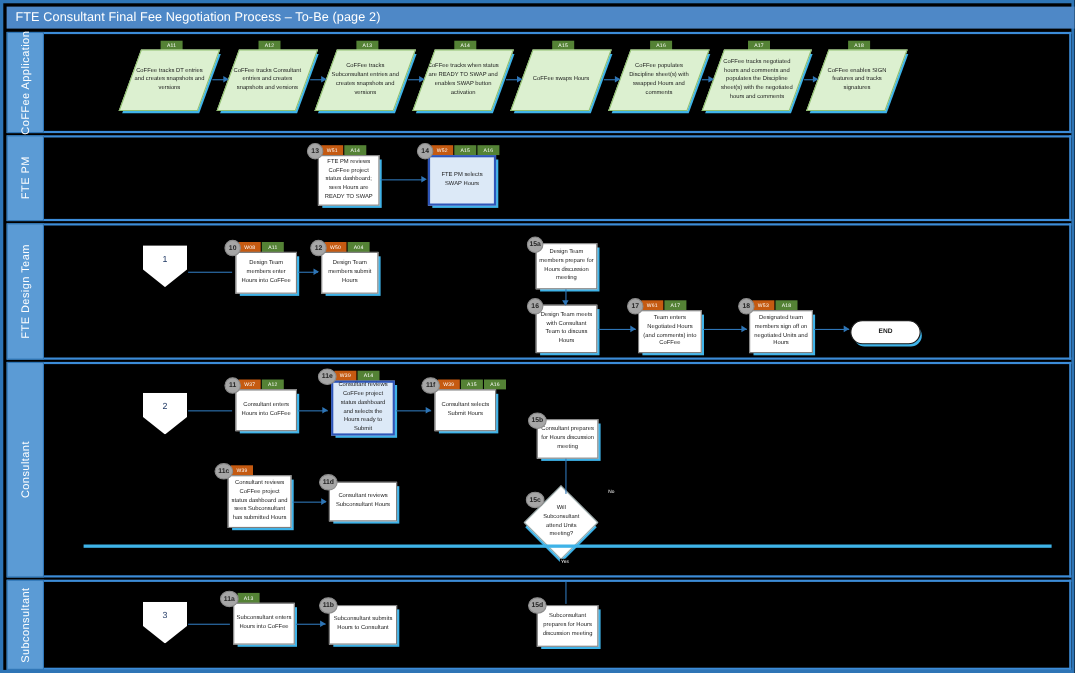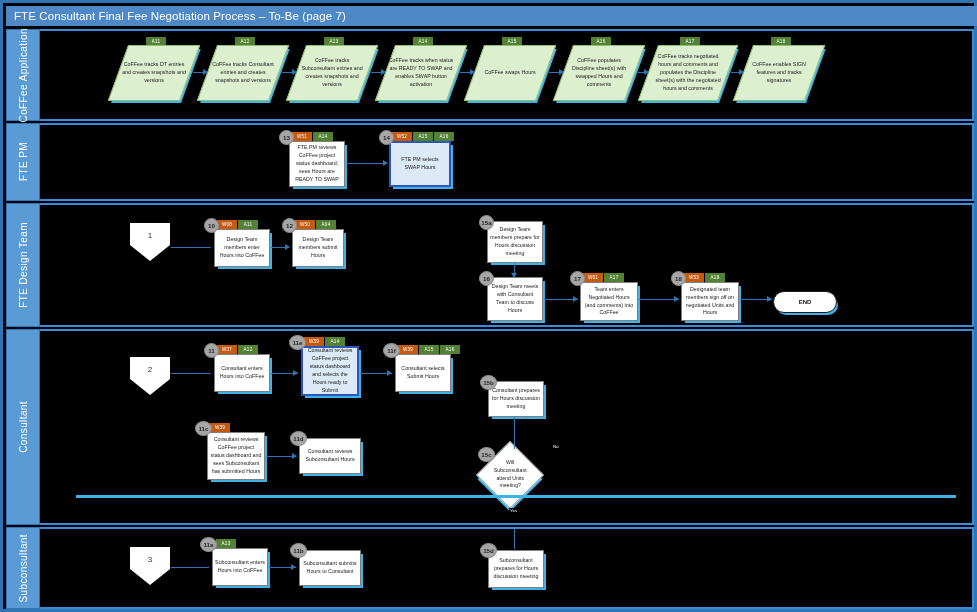--- a/index.html
+++ b/index.html
@@ -79,21 +79,21 @@
   .conn.thick{height:3px;background:#3FB3E8;}
 
   .edgelabel{position:absolute;font-size:4.4px;color:#fff;background:#000;
              padding:0 1px;}
 </style>
 </head>
 <body>
 
 <div id="page">
 
-  <div id="titlebar">FTE Consultant Final Fee Negotiation Process – To-Be (page 7)</div>
+  <div id="titlebar">FTE Consultant Final Fee Negotiation Process – To-Be (page 2)</div>
 
   <div class="lane" style="top:26px;height:92px;width:968px;">
     <div class="lane-label">
       <span>CoFFee Application</span>
     </div>
     <div class="lane-body">
 
       <div class="tagbar" style="left:106px;top:6px;">
         <div class="tag a">A11</div>
       </div>

